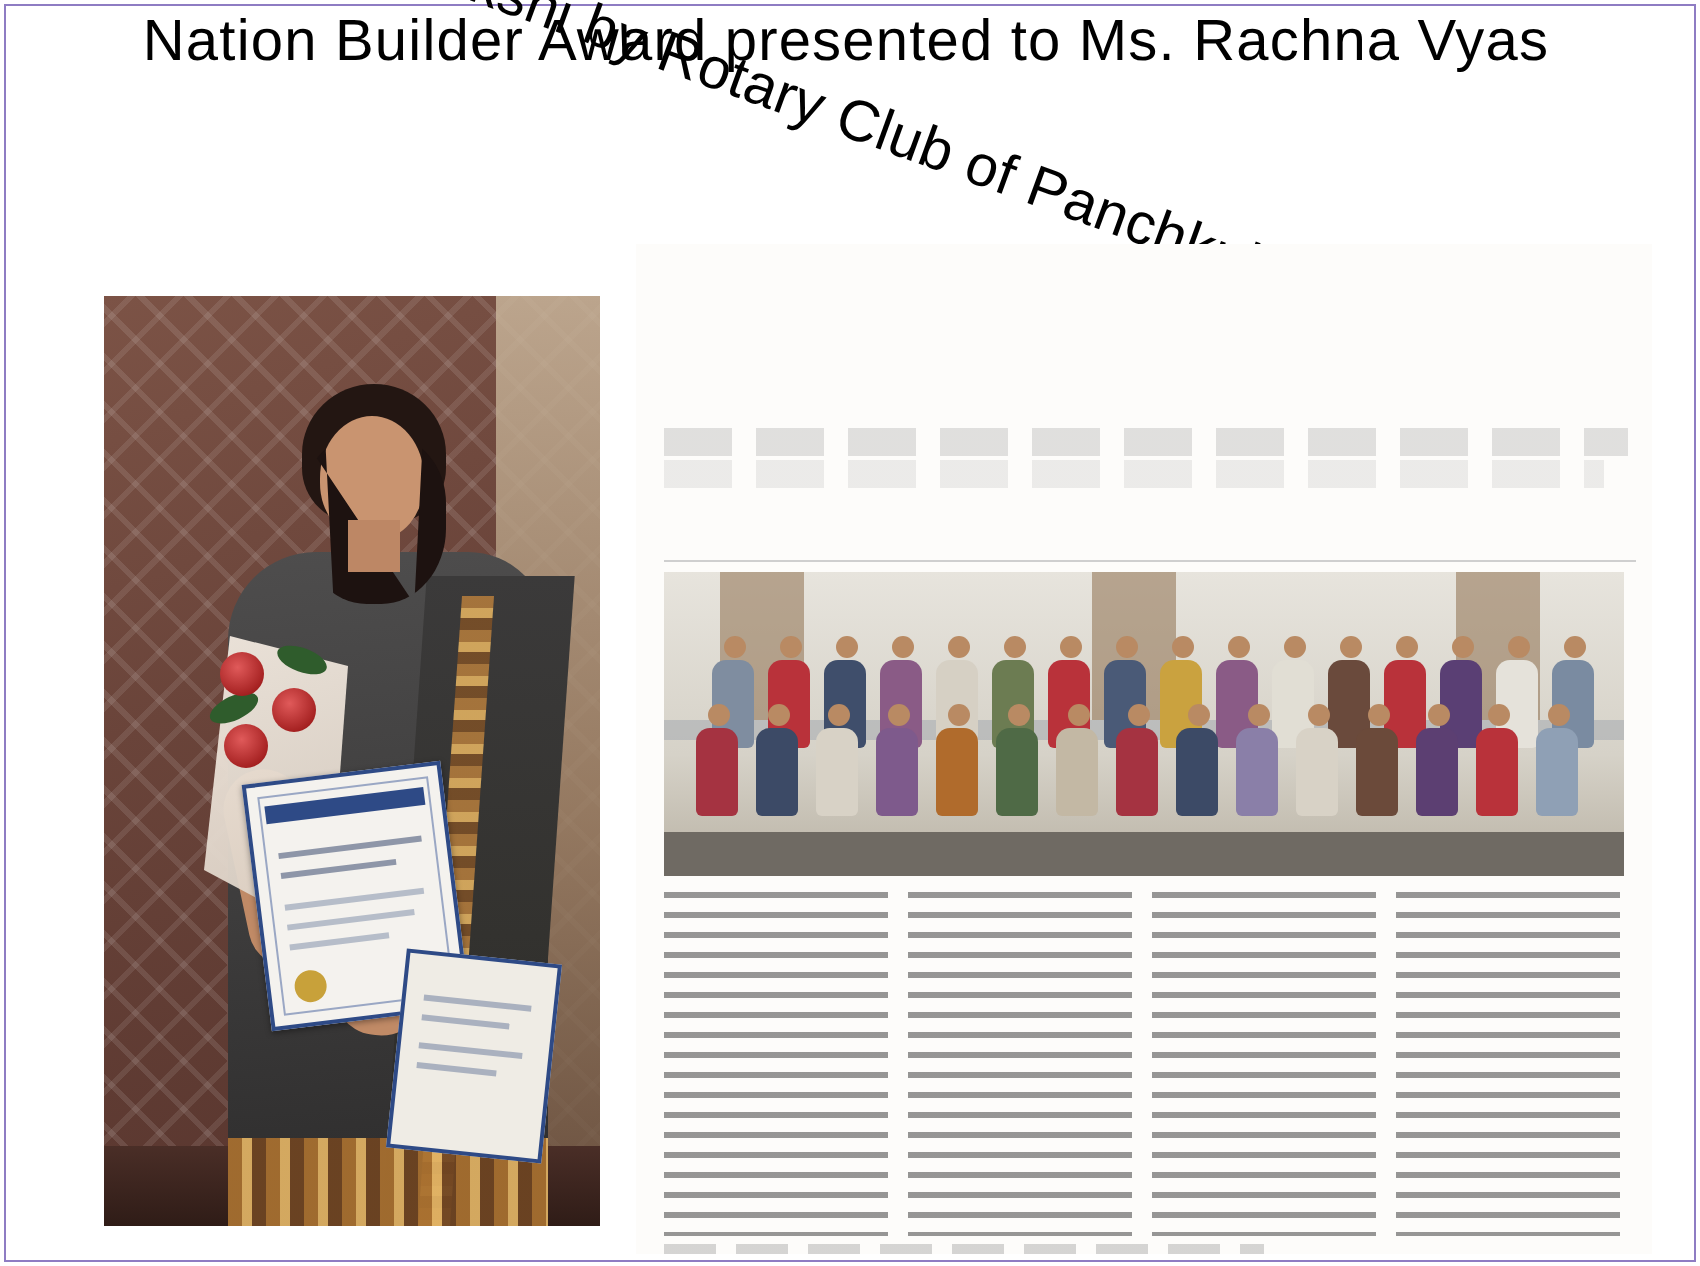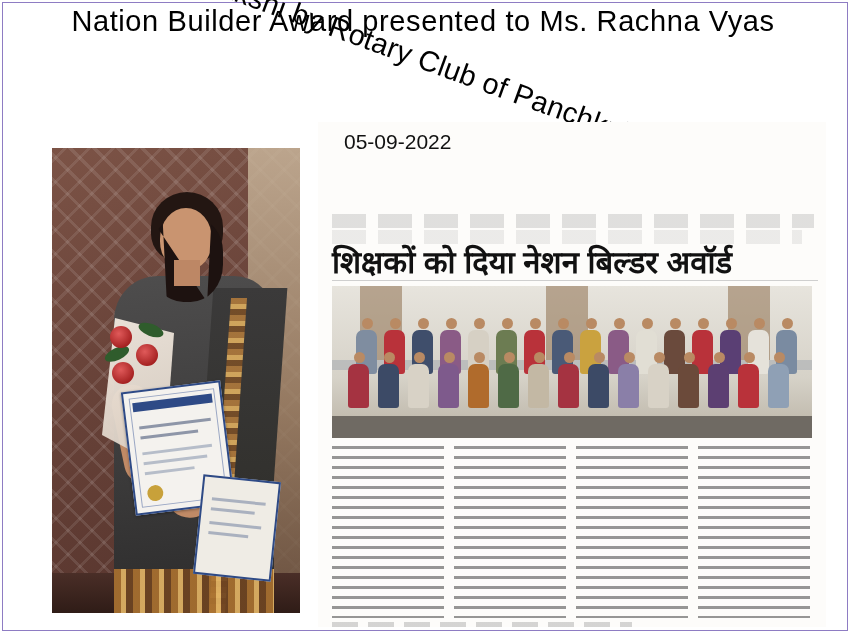--- a/index.html
+++ b/index.html
@@ -382,27 +382,25 @@
       <div class="cert2-line a"></div>
       <div class="cert2-line b"></div>
       <div class="cert2-line c"></div>
       <div class="cert2-line d"></div>
     </div>
   </div>
 
   <div id="clipping">
 
     <div id="masthead">
-      <div class="masthead-date">05-09-2022</div>
     </div>
 
     <div class="faint-strip"></div>
     <div class="faint-strip s2"></div>
 
-    <div id="headline">शिक्षकों को दिया नेशन बिल्डर अवॉर्ड</div>
     <div id="headline-rule"></div>
 
     <div id="news-photo">
       <div class="np-wall"></div>
       <div class="np-door" style="left:28px"></div>
       <div class="np-door" style="left:214px"></div>
       <div class="np-door" style="left:396px"></div>
       <div class="np-band"></div>
       <div class="np-floor"></div>
 

